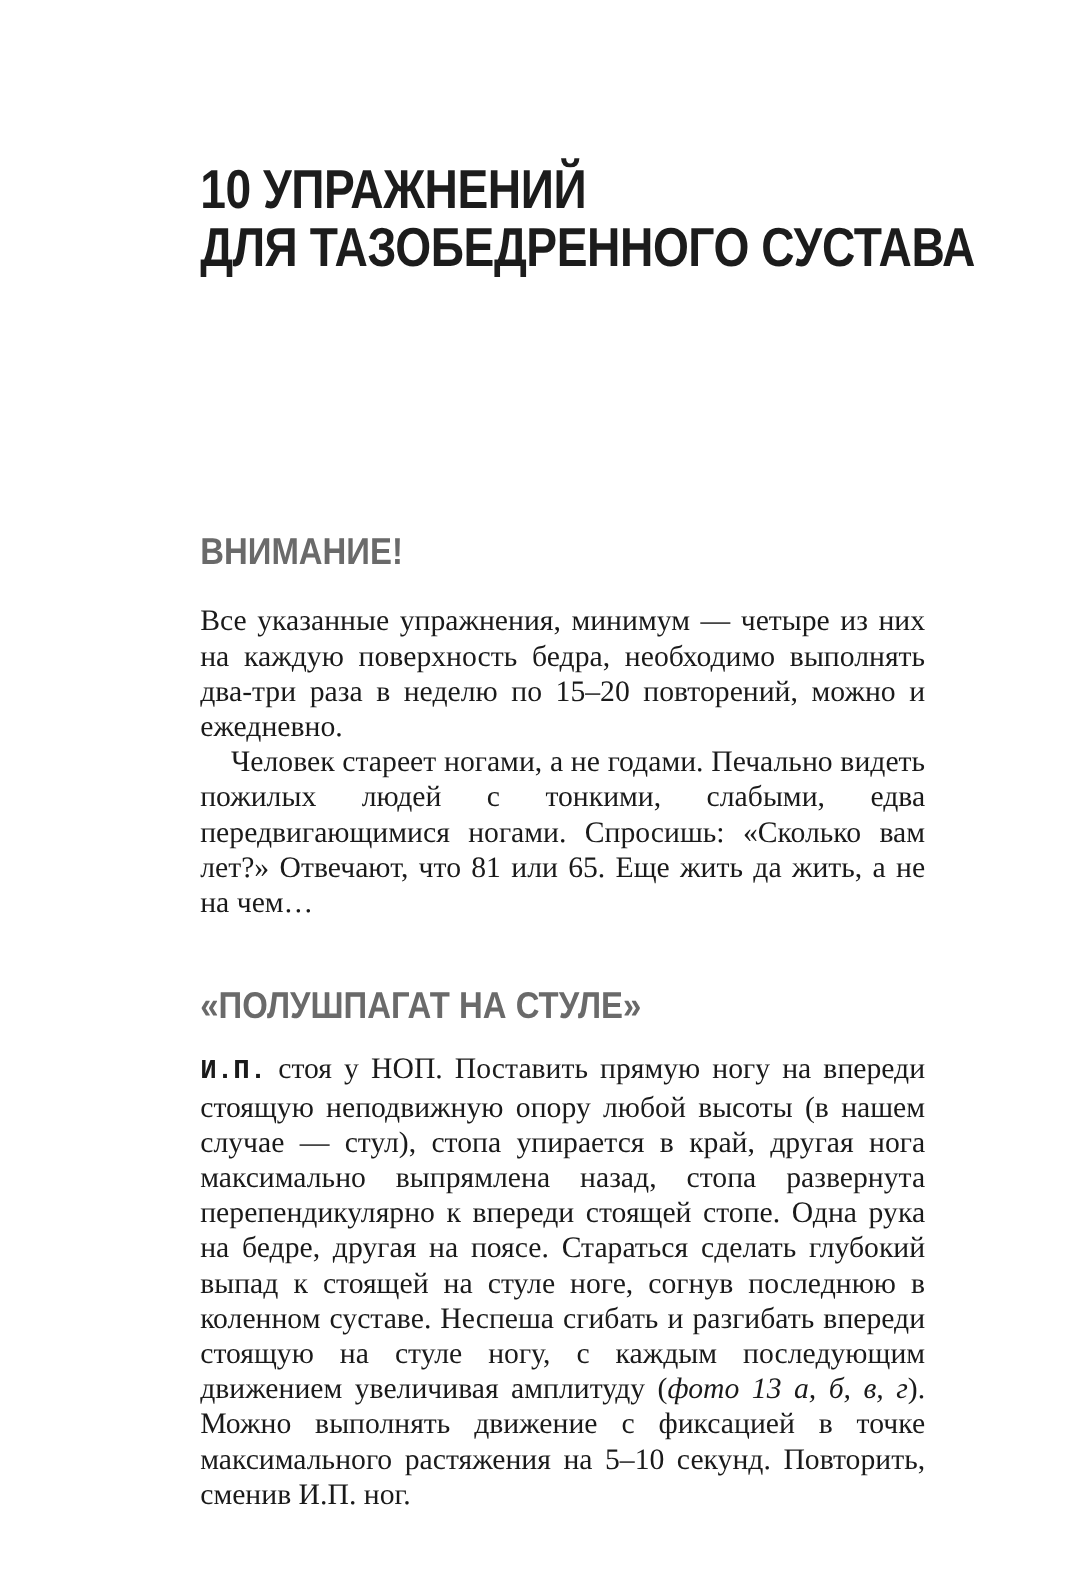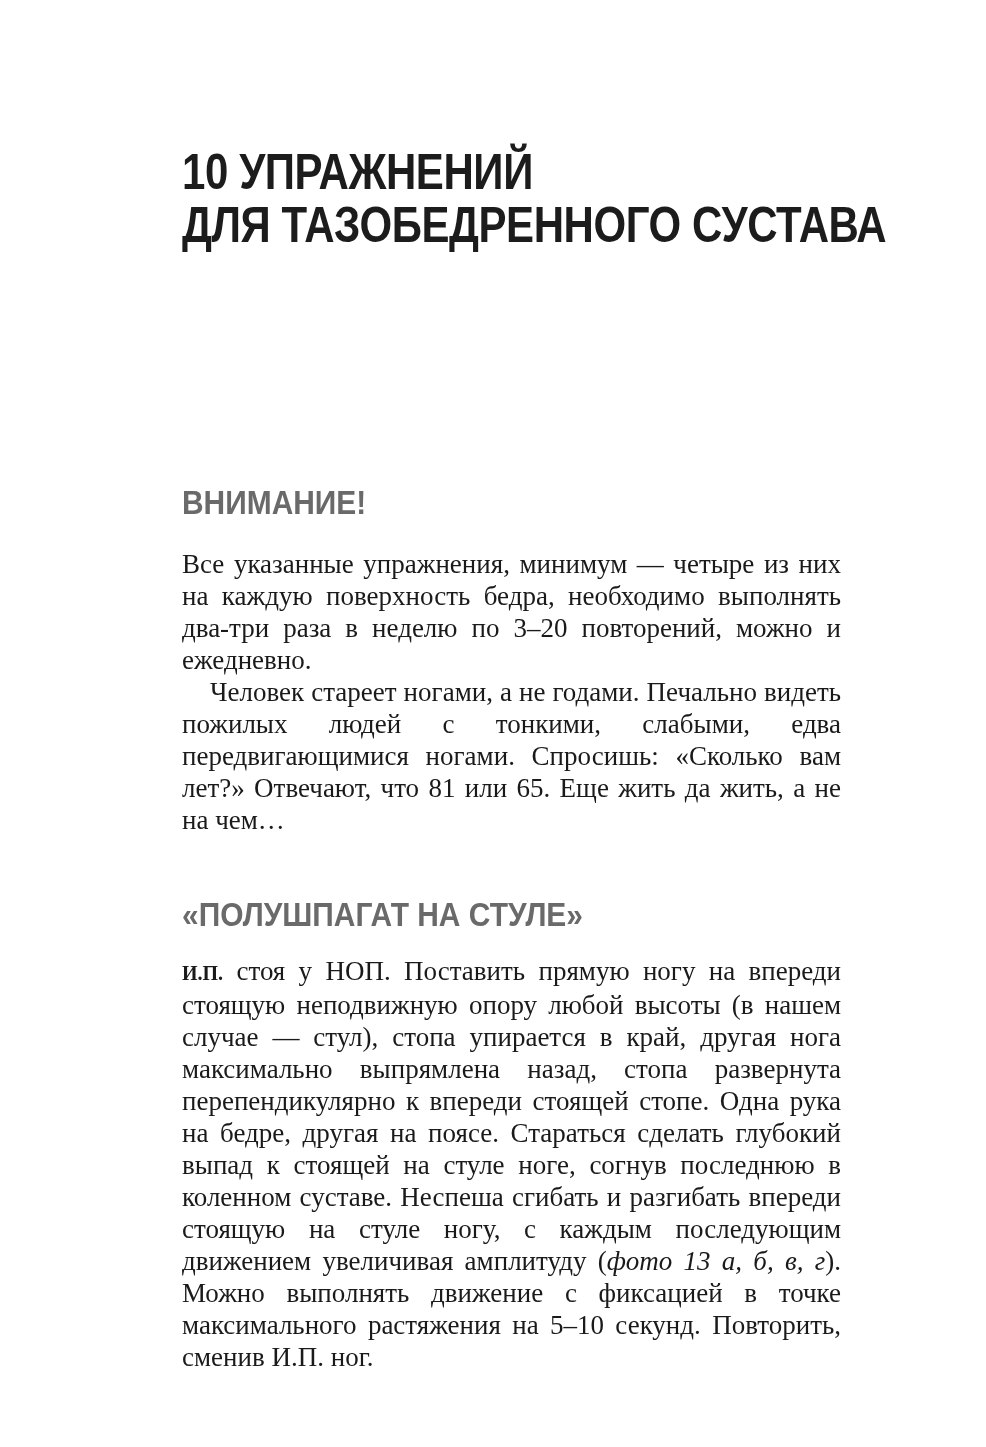--- a/index.html
+++ b/index.html
@@ -59,41 +59,41 @@
     line-height: 32px;
     color: #1a1a1a;
     text-align: justify;
     hyphens: manual;
     -webkit-hyphens: manual;
   }
   .p-first    { margin-top: 26px; }
   .p-indent   { text-indent: 28px; }
   .p-exercise { margin-top: 21px; }
   .ip-label {
-    font-family: Liberation Serif, serif;
+    font-family: Liberation Mono, monospace;
     font-weight: 700;
-    font-size: 20px;
+    font-size: 25px;
   }
   .photo-ref {
     font-style: italic;
   }
 </style>
 </head>
 <body>
 
 <div class="page">
 
   <h1 class="chapter-title">
     <span class="title-line">10 УПРАЖНЕНИЙ</span>
     <span class="title-line">ДЛЯ ТАЗОБЕДРЕННОГО СУСТАВА</span>
   </h1>
 
   <h2 class="subheading h-attention">ВНИМАНИЕ!</h2>
 
-  <p class="body-para p-first">Все указанные упражнения, минимум — четыре из них на каждую поверхность бедра, необходимо выполнять два-три раза в неделю по 3–20 повторений, можно и ежедневно.</p>
+  <p class="body-para p-first">Все указанные упражнения, минимум — четыре из них на каждую поверхность бедра, необходимо выполнять два-три раза в неделю по 15–20 повторений, можно и ежедневно.</p>
 
   <p class="body-para p-indent">Человек стареет ногами, а не годами. Печально видеть пожи­лых людей с тонкими, слабыми, едва передвигающимися ногами. Спросишь: «Сколько вам лет?» Отвечают, что 81 или 65. Еще жить да жить, а не на чем…</p>
 
   <h2 class="subheading h-exercise">«ПОЛУШПАГАТ НА СТУЛЕ»</h2>
 
   <p class="body-para p-exercise"><b class="ip-label">И.П.</b><span> стоя у НОП. Поставить прямую ногу на впереди стоящую не­подвижную опору любой высоты (в нашем случае — стул), стопа упирается в край, другая нога максимально выпрямлена назад, стопа развернута перепендикулярно к впереди стоящей стопе. Одна рука на бедре, другая на поясе. Стараться сделать глубокий выпад к стоящей на стуле ноге, согнув последнюю в коленном суставе. Неспеша сгибать и разгибать впереди стоящую на стуле ногу, с каждым последующим движением увеличивая амплиту­ду (</span><i class="photo-ref">фото 13 а, б, в, г</i><span>). Можно выполнять движение с фиксацией в точке максимального растяжения на 5–10 секунд. Повторить, сменив И.П. ног.</span></p>
 
 </div>
 
 </body></html>

